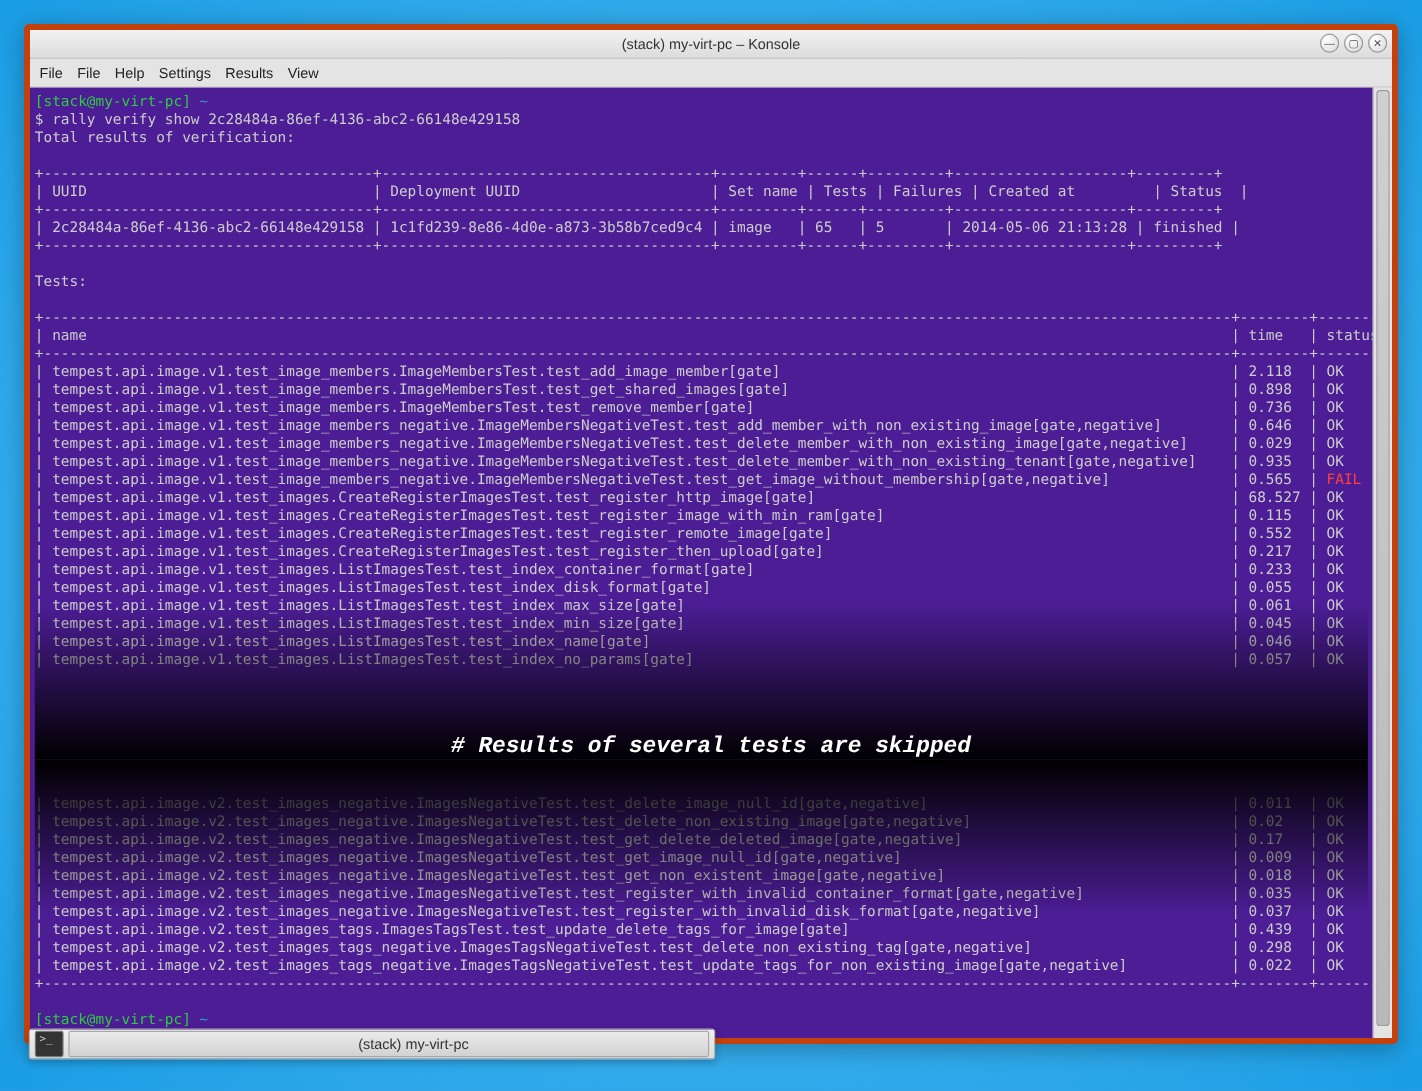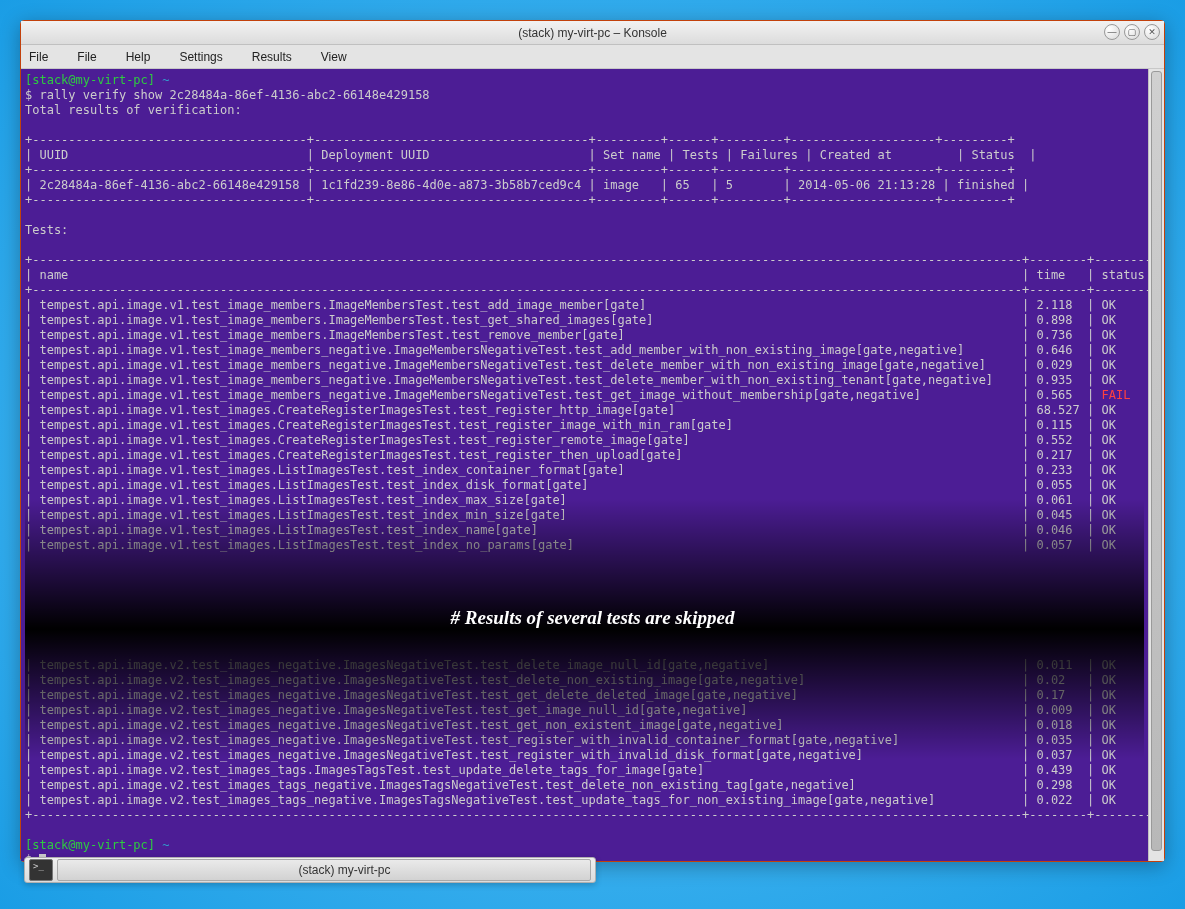--- a/index.html
+++ b/index.html
@@ -15,21 +15,21 @@
     position: absolute;
     inset: 0;
     background: radial-gradient(ellipse at center, #64c8fa 0%, #1a9de5 100%);
   }
   .window {
     position: absolute;
     left: 20px;
     top: 20px;
     width: 1145px;
     background: #e4e4e4;
-    border: 1px solid #c2410c;
+    border: 5px solid #c2410c;
     border-radius: 4px;
     box-shadow: 0 4px 20px rgba(0,0,0,0.3);
     display: flex;
     flex-direction: column;
   }
   .titlebar {
     height: 24px;
     background: linear-gradient(#f2f2f2, #dcdcdc);
     border-bottom: 1px solid #c0c0c0;
     display: flex;
@@ -59,21 +59,21 @@
     color: #555;
     cursor: pointer;
   }
   .menubar {
     height: 24px;
     background: #e4e4e4;
     border-bottom: 1px solid #c8c8c8;
     display: flex;
     align-items: center;
     padding: 0 8px;
-    gap: 29px;
+    gap: 12px;
     font-size: 12px;
     color: #222;
   }
   .menubar span { cursor: pointer; }
   .term-wrap {
     position: relative;
     display: flex;
   }
   .terminal {
     background: #4c1d95;
@@ -94,21 +94,21 @@
   .skipped-banner {
     position: absolute;
     left: 0; right: 0;
     top: 538px;
     text-align: center;
     font-style: italic;
     font-weight: bold;
     font-size: 19px;
     color: #fff;
     pointer-events: none;
-    font-family: Liberation Serif, serif;
+    font-family: Liberation Mono, monospace;
   }
   .fade {
     position: absolute;
     left: 4px; right: 20px;
     pointer-events: none;
   }
   .fade-top {
     top: 430px;
     height: 130px;
     background: linear-gradient(to bottom, rgba(0,0,0,0) 0%, rgba(0,0,0,1) 100%);

